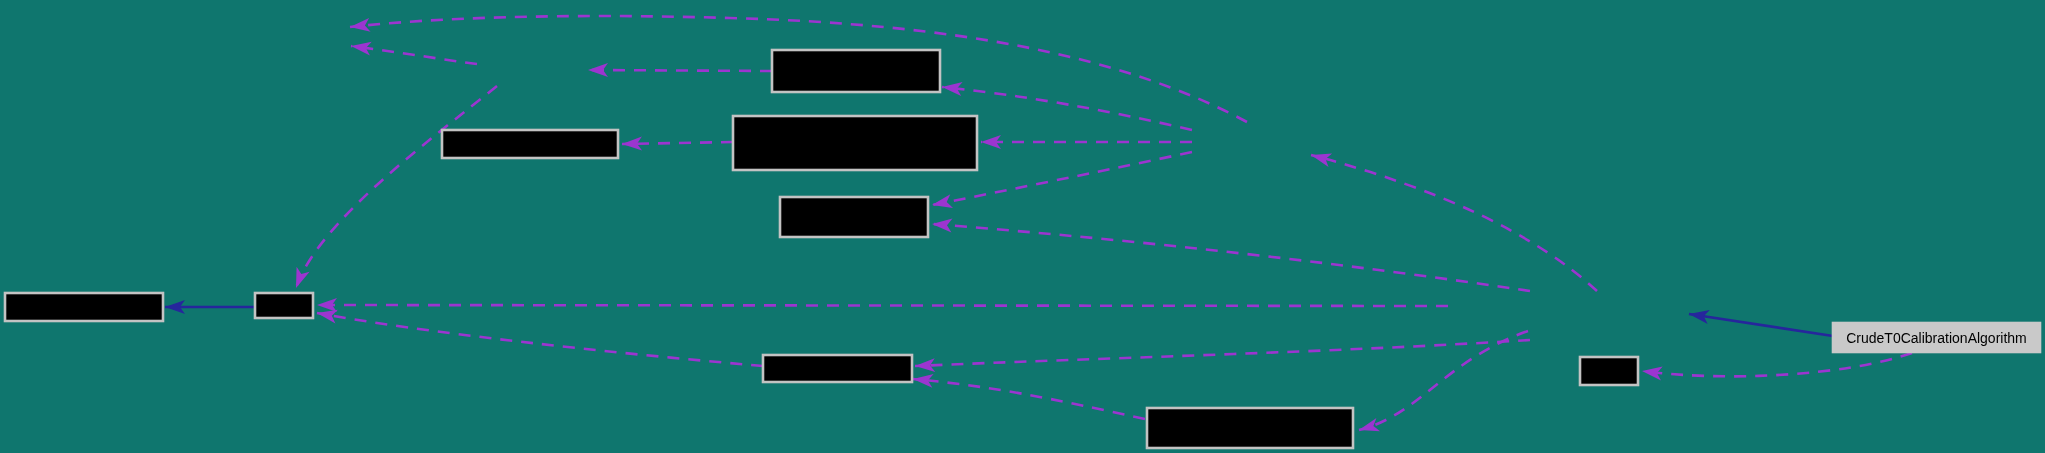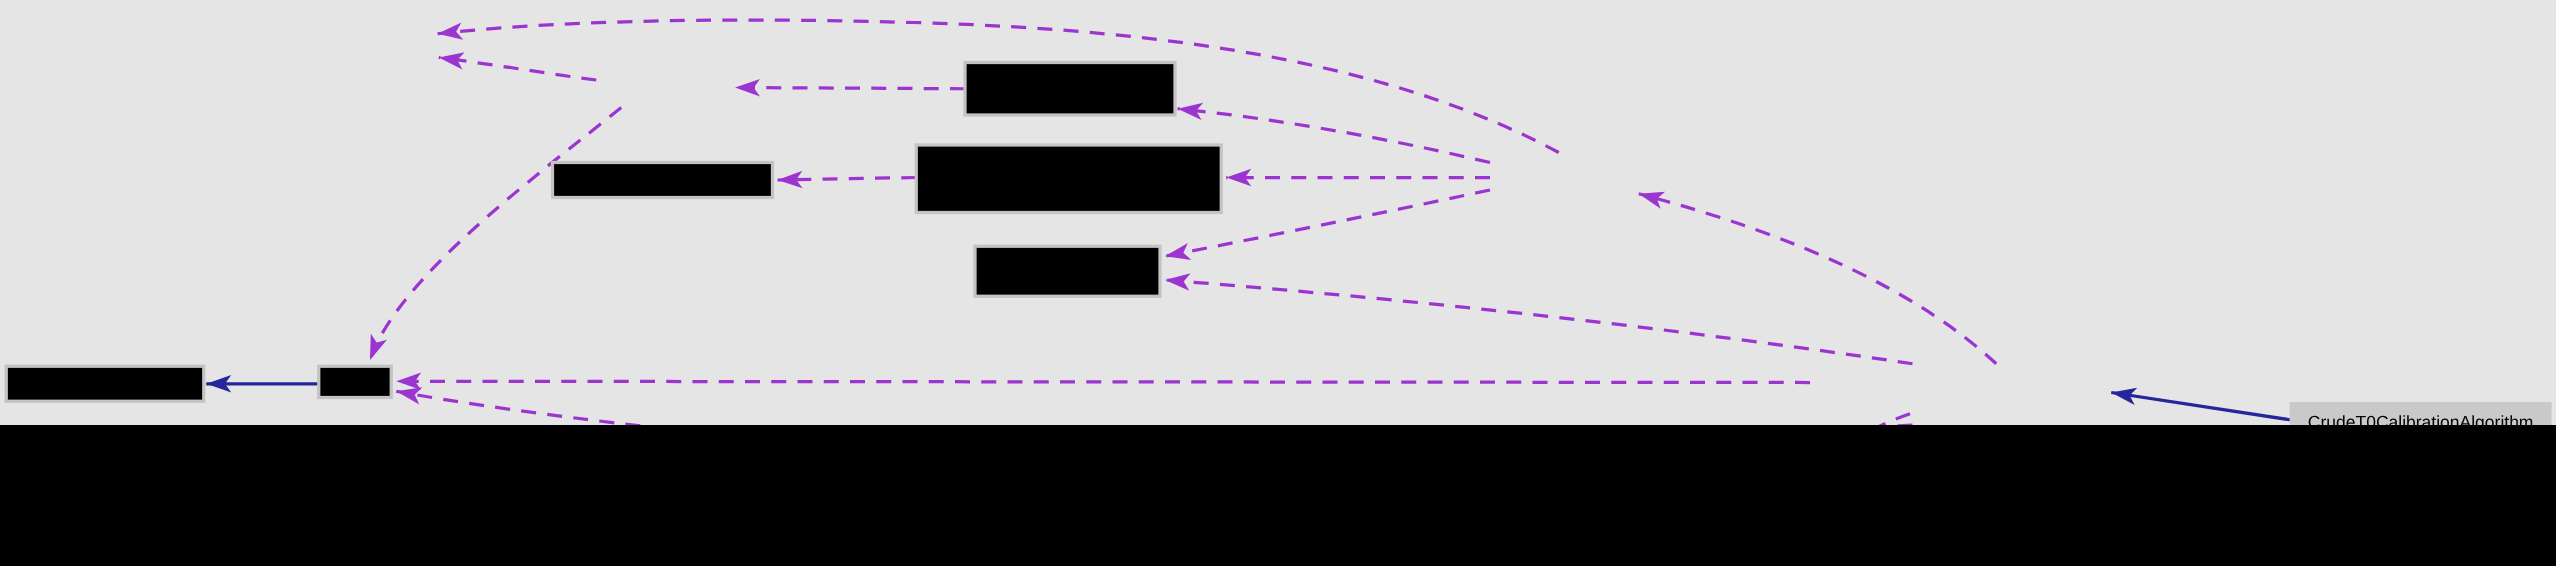--- a/index.html
+++ b/index.html
@@ -1,16 +1,16 @@
 <!DOCTYPE html>
 <html><head>
 <meta charset="utf-8">
 <style>
   html,body{margin:0;padding:0;background:#000;}
-  #stage{position:relative;width:2045px;height:340px;background:#e5e5e5;overflow:hidden;
+  #stage{position:relative;width:2045px;height:453px;background:#0f766e;overflow:hidden;
          font-family:"Liberation Sans", sans-serif;}
   svg{position:absolute;left:0;top:0;}
   .graph-node{cursor:pointer;}
   .node-label{font-family:"Liberation Sans", sans-serif;font-size:14px;}
 </style>
 </head>
 <body>
 
 <div id="stage">
   <svg id="graph" width="2045" height="453" viewBox="0 0 2045 453">

